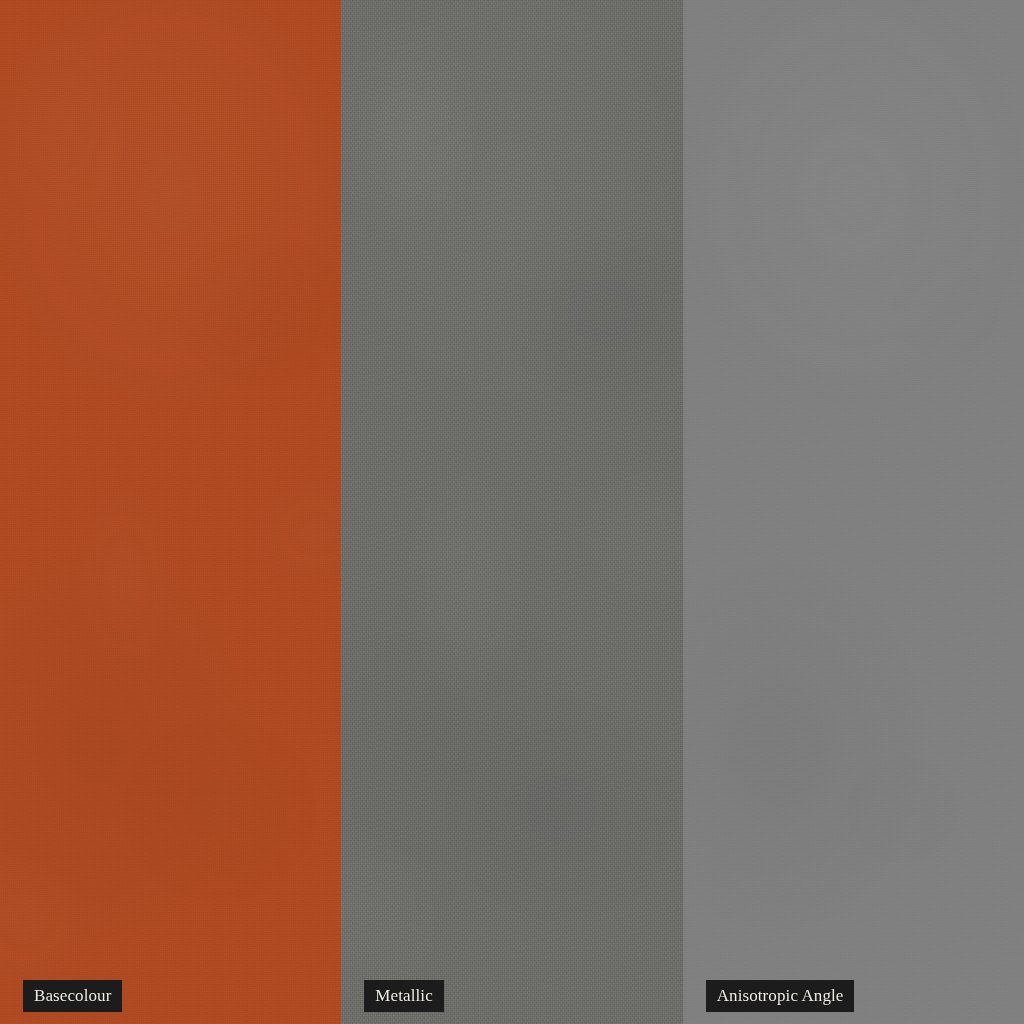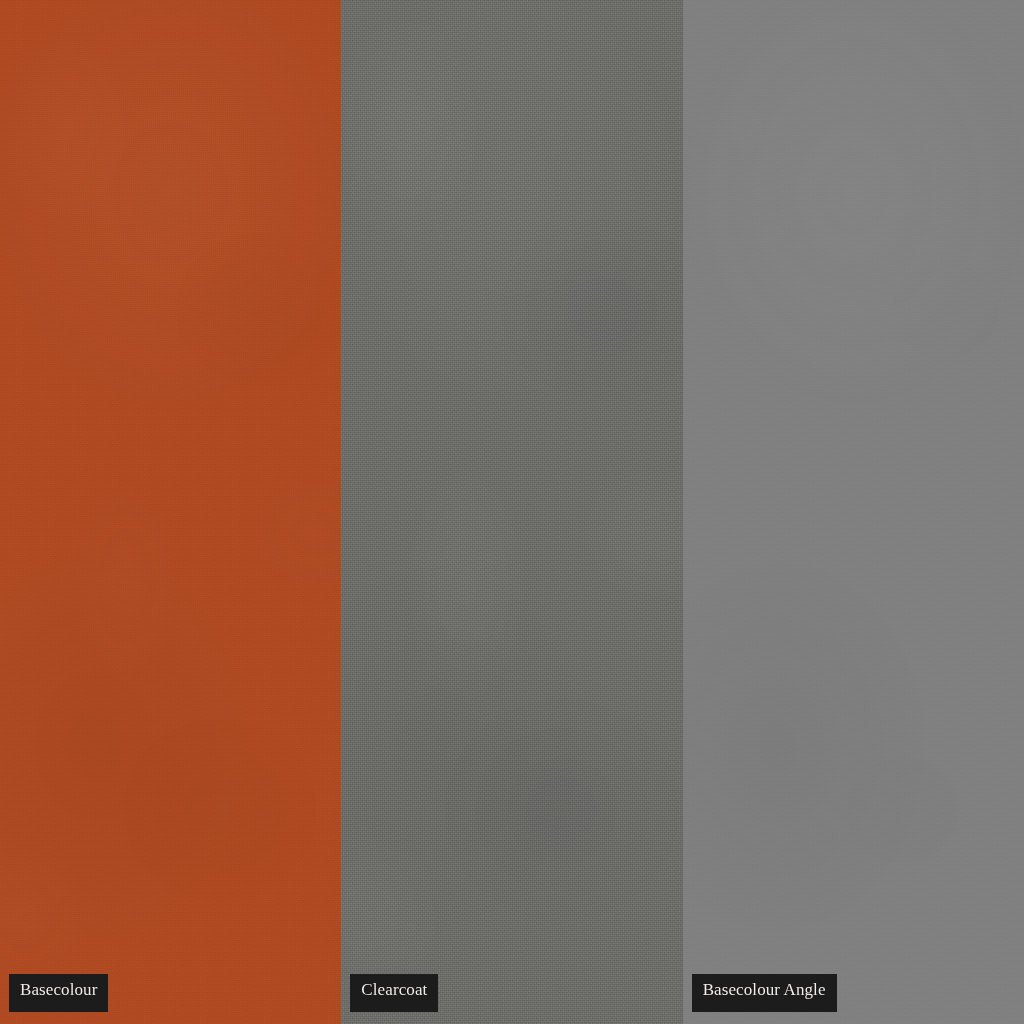--- a/index.html
+++ b/index.html
@@ -77,27 +77,27 @@
   .map-column[data-grain="low"]  .grain.fine   { opacity: 0.22; }
   .map-column[data-grain="low"]  .grain.coarse { opacity: 0.30; }
   .map-column[data-grain="med"]  .grain.fine   { opacity: 0.55; }
   .map-column[data-grain="med"]  .grain.coarse { opacity: 0.70; }
   .map-column[data-grain="high"] .grain.fine   { opacity: 0.85; }
   .map-column[data-grain="high"] .grain.coarse { opacity: 0.85; }
 
   
   .label-chip {
     position: absolute;
-    left: 9px;
+    left: 23px;
     bottom: 12px;
     background: #1c1c1c;
     color: #f2efe9;
     font-size: 17px;
     line-height: 1;
-    padding: 7px 11px 14px 11px;
+    padding: 7px 11px 8px 11px;
     white-space: nowrap;
     letter-spacing: 0.1px;
     text-shadow: 0 0 1px rgba(0,0,0,0.9);
     z-index: 5;
   }
 </style>
 </head>
 <body>
 
 <div id="sheet">
@@ -108,25 +108,25 @@
     <div class="grain fine"></div>
     <div class="label-chip">Basecolour</div>
   </div>
 
 
   <div class="map-column" data-grain="med">
     <div class="map-fill" style="background: rgb(110, 110, 107);"></div>
     <div class="grain coarse"></div>
     <div class="grain blotch"></div>
     <div class="grain fine"></div>
-    <div class="label-chip">Clearcoat</div>
+    <div class="label-chip">Metallic</div>
   </div>
 
 
   <div class="map-column" data-grain="none">
     <div class="map-fill" style="background: rgb(128, 128, 128);"></div>
     <div class="grain coarse"></div>
     <div class="grain blotch"></div>
     <div class="grain fine"></div>
-    <div class="label-chip">Basecolour Angle</div>
+    <div class="label-chip">Anisotropic Angle</div>
   </div>
 
 </div>
 
 </body></html>

